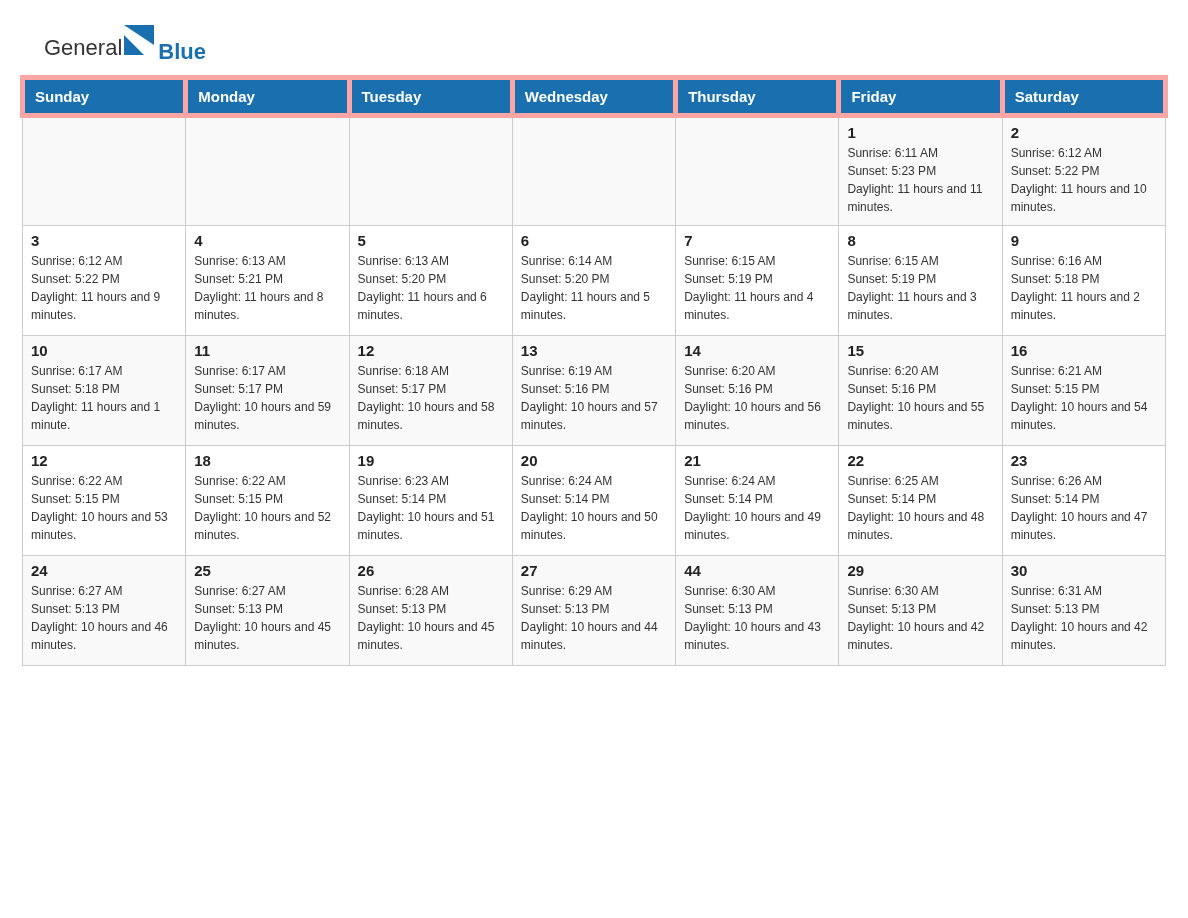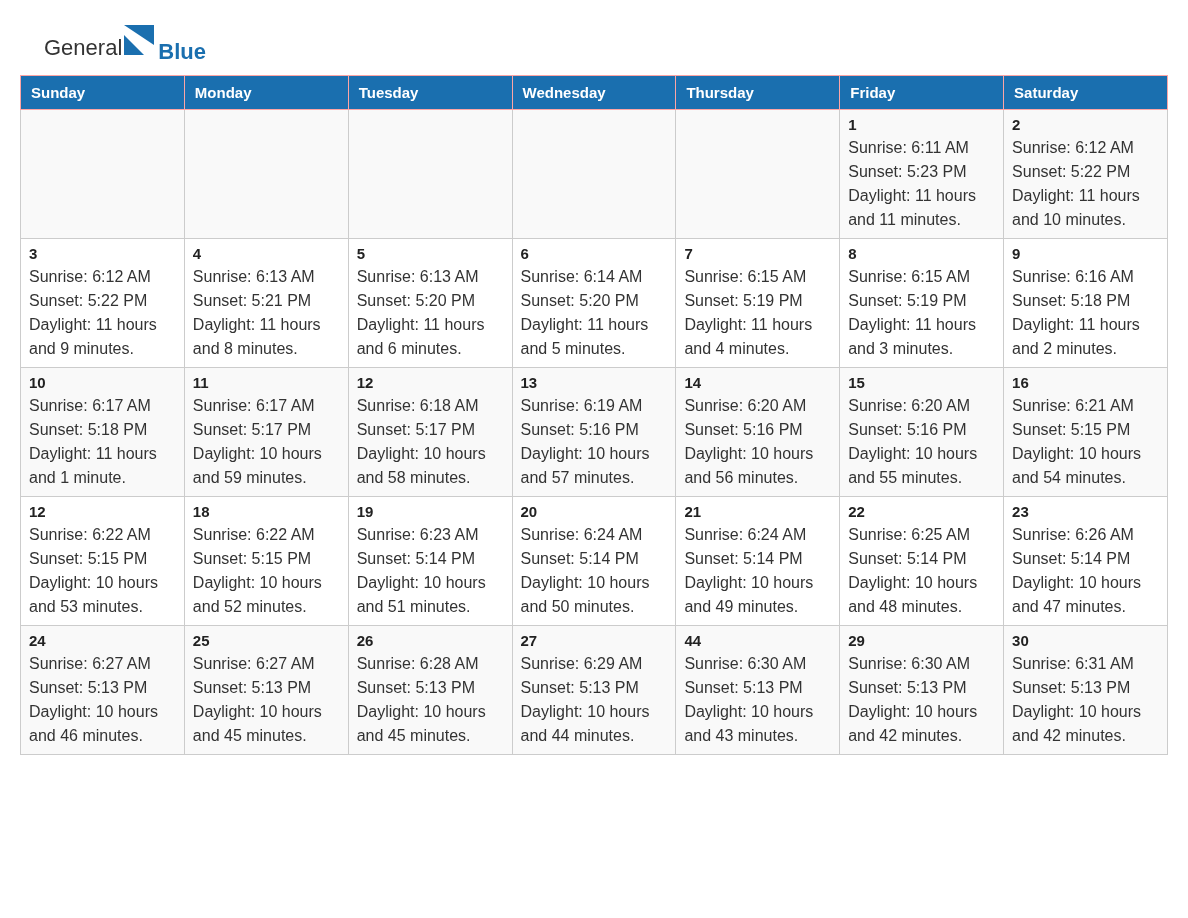--- a/index.html
+++ b/index.html
@@ -50,39 +50,39 @@
       border-collapse: collapse;
       table-layout: fixed;
     }
     thead tr th {
       background-color: #1a6faf;
       color: #fff;
       font-size: 15px;
       font-weight: bold;
       padding: 8px 10px;
       text-align: left;
-      border: 1px solid #fca5a5;
+      border: 5px solid #fca5a5;
     }
     tbody tr td {
       vertical-align: top;
       padding: 6px 8px;
       border: 1px solid #ccc;
       font-size: 12.5px;
       color: #333;
       height: 110px;
     }
     tbody tr td .day-num {
       font-size: 15px;
       font-weight: bold;
       color: #222;
       display: block;
       margin-bottom: 3px;
     }
     tbody tr td .day-info {
-      font-size: 16px;
+      font-size: 12px;
       color: #333;
       line-height: 1.5;
     }
     tbody tr:nth-child(odd) td {
       background-color: #f9f9f9;
     }
     tbody tr:nth-child(even) td {
       background-color: #fff;
     }
     .empty {

